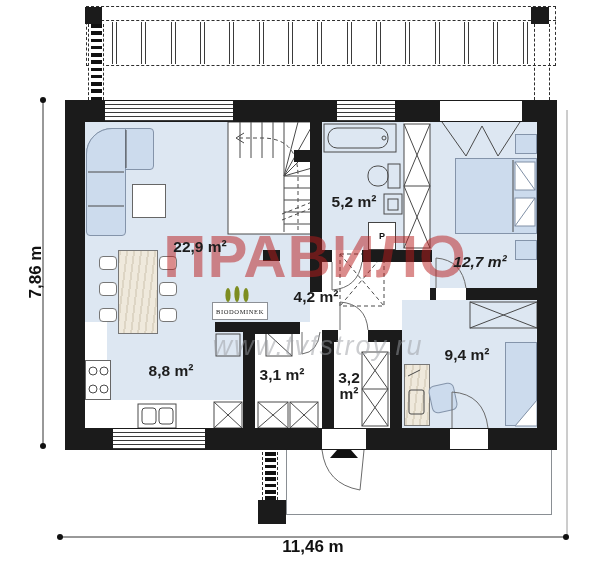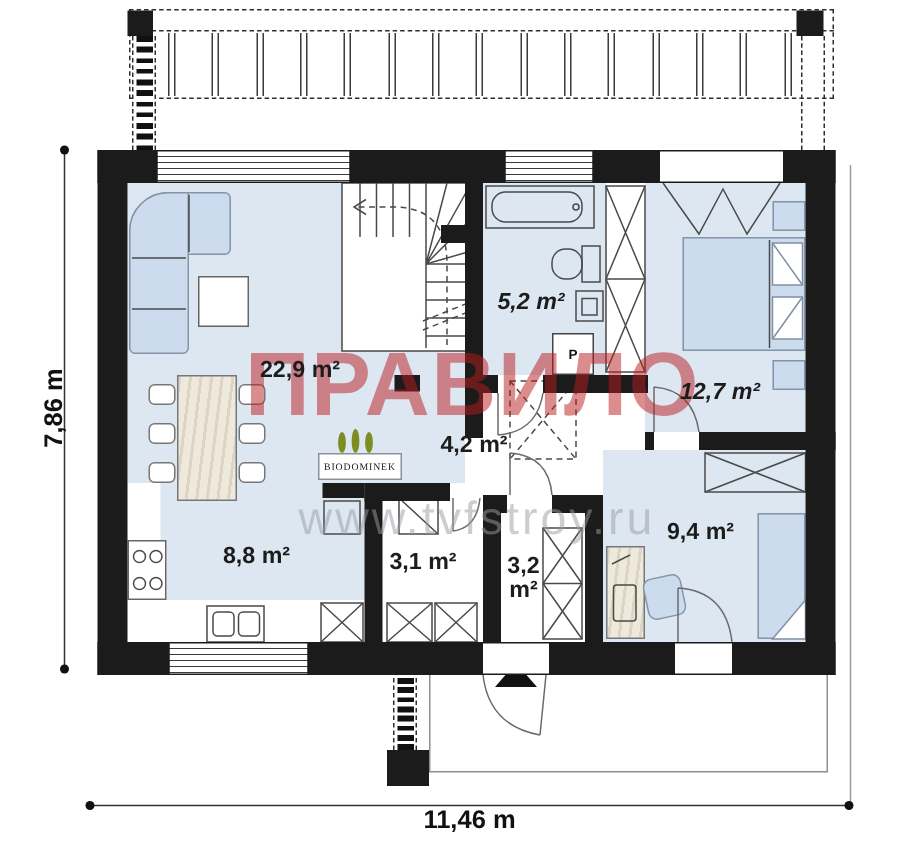--- a/index.html
+++ b/index.html
@@ -30,21 +30,21 @@
   .rungs span{width:11px;height:3.5px;background:#111;}
   .stripdash{border-left:1.4px dashed #2e2e2e;border-right:1.4px dashed #2e2e2e;box-sizing:border-box;}
   
   .arealabel{z-index:70;font-weight:bold;font-size:15.5px;color:#1c1c1c;transform:translate(-50%,-50%);white-space:nowrap;}
   .arealabel.wrap{white-space:normal;width:34px;text-align:center;line-height:1.05;}
   .dim{z-index:70;font-weight:bold;font-size:17px;color:#111;}
   
   .wm{z-index:60;pointer-events:none;transform:translate(-50%,-50%);white-space:nowrap;}
   .wm-brand{font-size:60px;font-weight:700;color:#b91c1c;opacity:.5;letter-spacing:1px;}
   .wm-phone{font-size:36px;font-weight:400;color:#999da2;opacity:.55;letter-spacing:2px;}
-  .wm-site{font-size:31px;font-weight:500;color:#9a9da2;opacity:.5;letter-spacing:2px;}
+  .wm-site{font-size:27px;font-weight:500;color:#9a9da2;opacity:.5;letter-spacing:2px;font-style:italic;}
   
   .logobox{z-index:55;background:#fff;border:1px solid #8c9096;box-sizing:border-box;
            font-family:"Liberation Serif",serif;font-size:6.5px;letter-spacing:.6px;color:#222;
            display:flex;align-items:center;justify-content:center;}
   .washer{z-index:25;background:#fff;border:1px solid #444;box-sizing:border-box;display:flex;align-items:center;justify-content:center;
           font-size:9px;font-weight:bold;color:#111;}
   .thinbox{border:1px solid #8a8f94;box-sizing:border-box;}
 </style>
 </head>
 <body>
@@ -277,21 +277,21 @@
     </div>
   <div class="abs wall" style="left:258px;top:500px;width:28px;height:24px;z-index:41;"></div>
 
   <div class="abs wm wm-brand" style="left:315px;top:256px;">ПРАВИЛО</div>
   <div class="abs wm wm-site" style="left:318px;top:346px;">www.tvfstroy.ru</div>
   <div class="abs logobox" style="left:212px;top:302px;width:56px;height:18px;">
     <span>BIODOMINEK</span>
   </div>
 
   <div class="abs arealabel" style="left:200px;top:247px;">22,9 m²</div>
-  <div class="abs arealabel" style="left:354px;top:202px;font-style:italic;">5,2 m²</div>
+  <div class="abs arealabel" style="left:354px;top:202px;">5,2 m²</div>
   <div class="abs arealabel" style="left:480px;top:262px;font-style:italic;">12,7 m²</div>
   <div class="abs arealabel" style="left:316px;top:297px;">4,2 m²</div>
   <div class="abs arealabel" style="left:171px;top:371px;">8,8 m²</div>
   <div class="abs arealabel" style="left:282px;top:375px;">3,1 m²</div>
   <div class="abs arealabel wrap" style="left:349px;top:386px;">3,2 m²</div>
   <div class="abs arealabel" style="left:467px;top:355px;">9,4 m²</div>
 
   <div class="abs dim" style="left:-14px;top:262px;width:100px;text-align:center;transform:rotate(-90deg);">7,86 m</div>
   <div class="abs dim" style="left:313px;top:547px;transform:translate(-50%,-50%);">11,46 m</div>
 </div>

